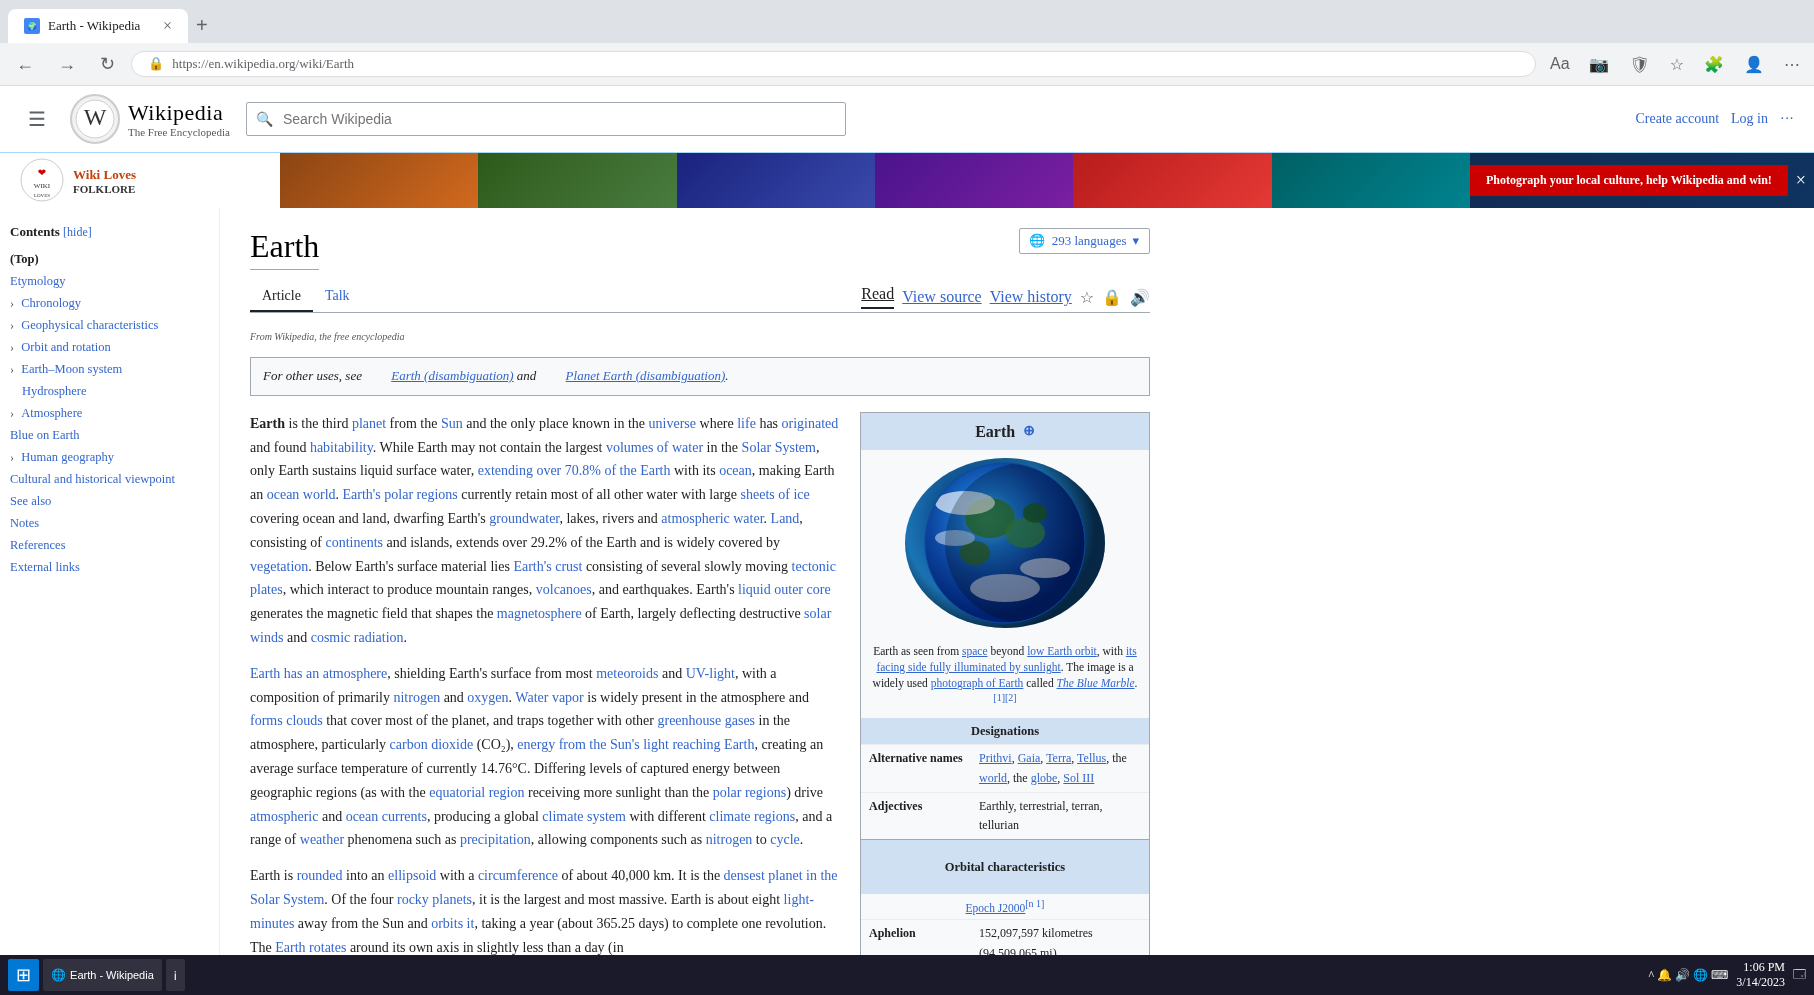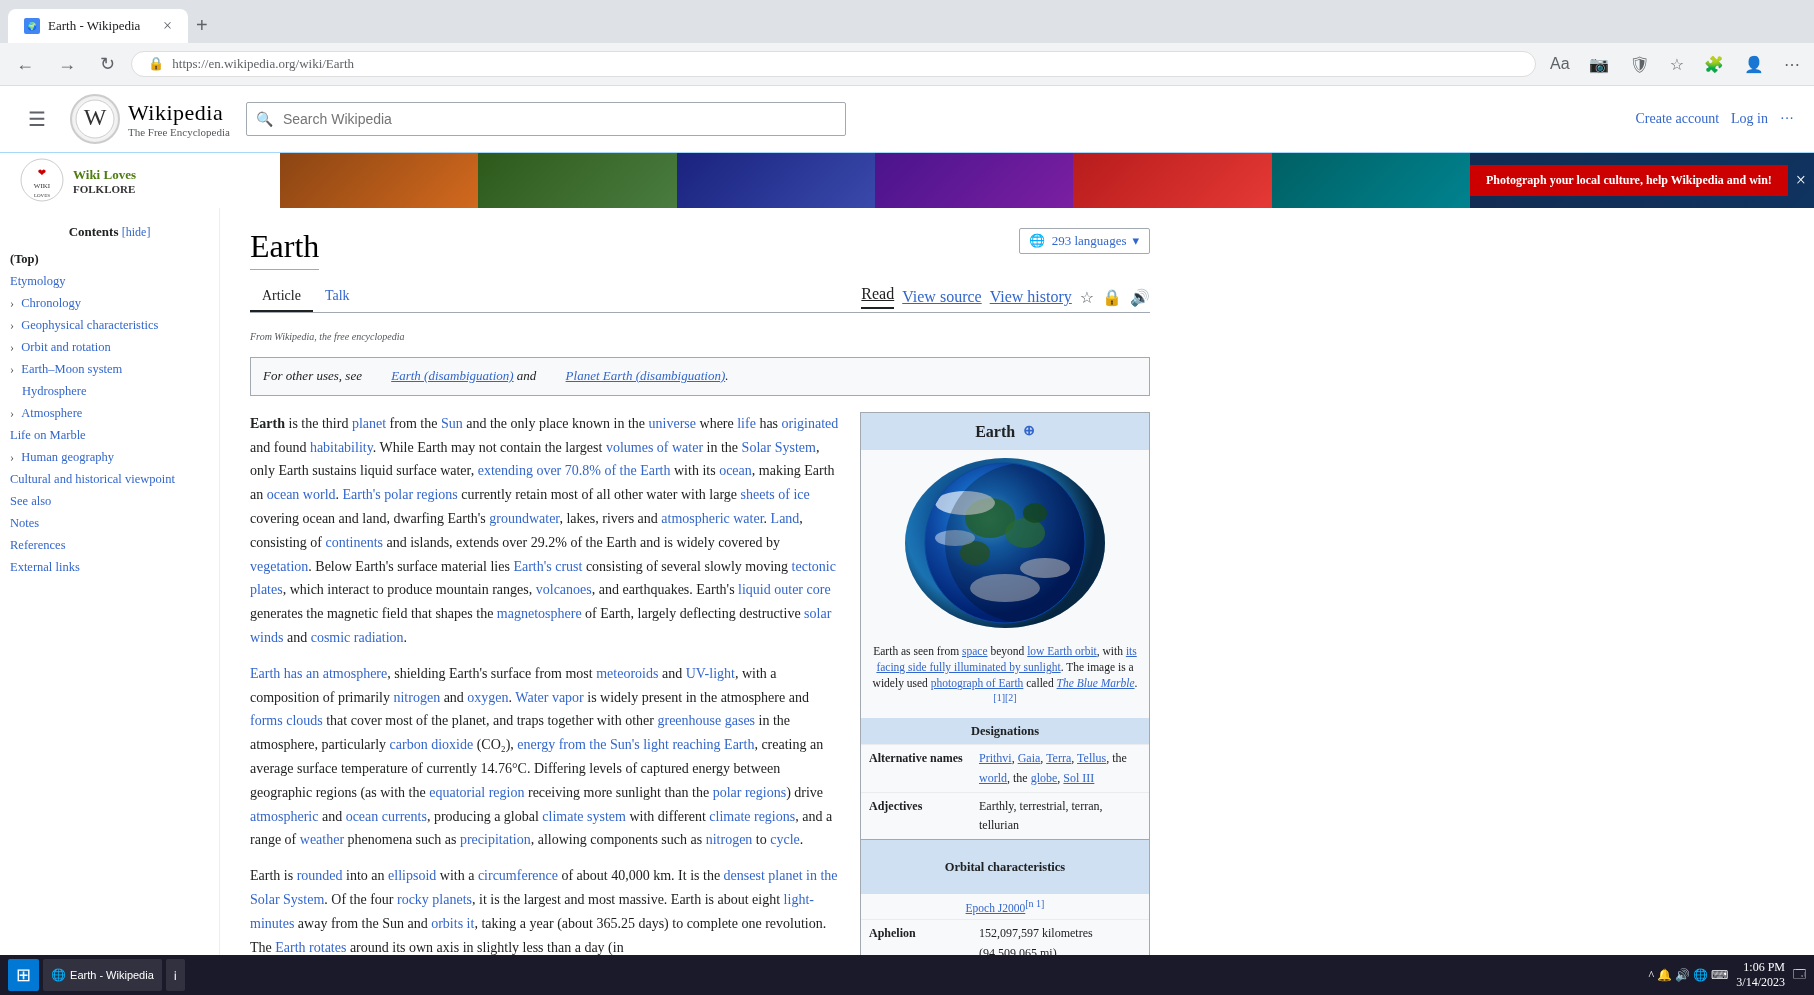--- a/index.html
+++ b/index.html
@@ -52,21 +52,21 @@
     .banner-image:nth-child(5) { background: linear-gradient(135deg, #b71c1c, #e53935); }
     .banner-image:nth-child(6) { background: linear-gradient(135deg, #006064, #00838f); }
     .wiki-banner-cta { background: #cc0000; color: white; padding: 8px 16px; font-size: 13px; font-weight: bold; white-space: nowrap; display: flex; align-items: center; gap: 8px; min-width: 200px; }
     .banner-close { color: white; font-size: 18px; cursor: pointer; padding: 0 8px; }
     
     
     .wiki-content-area { display: flex; padding: 0; }
     
     
     .wiki-sidebar { width: 220px; min-width: 220px; padding: 16px 10px; border-right: 1px solid #eee; }
-    .toc-title { font-size: 13px; font-weight: bold; margin-bottom: 8px; text-align: center; }
+    .toc-title { font-size: 13px; font-weight: bold; margin-bottom: 8px; }
     .toc-hide { color: #3366cc; font-weight: normal; cursor: pointer; font-size: 12px; }
     .toc-item { padding: 3px 0; font-size: 13px; }
     .toc-item a { color: #3366cc; text-decoration: none; font-size: 12.5px; }
     .toc-item-bold { font-weight: bold; color: #202122; font-size: 13px; padding: 3px 0; }
     .toc-chevron { color: #54595d; cursor: pointer; font-size: 12px; display: inline-block; margin-right: 4px; }
     .toc-sub { padding-left: 12px; }
     
     
     .wiki-article { flex: 1; padding: 20px 30px; max-width: 960px; }
     .article-header { display: flex; align-items: flex-start; justify-content: space-between; margin-bottom: 12px; }
@@ -182,21 +182,21 @@
     <div class="wiki-banner-left">
       <div class="wiki-loves-logo">
         <svg width="45" height="45" viewBox="0 0 45 45">
           <circle cx="22" cy="22" r="21" fill="white" stroke="#ccc"></circle>
           <text x="22" y="18" text-anchor="middle" font-size="10" fill="#cc0000">❤</text>
           <text x="22" y="30" text-anchor="middle" font-size="7" fill="#333">WIKI</text>
           <text x="22" y="39" text-anchor="middle" font-size="5" fill="#333">LOVES</text>
         </svg>
       </div>
       <div>
-        <div style="font-size:13px;font-weight:bold;color:#4d7c0f;">Wiki Loves</div>
+        <div style="font-size:13px;font-weight:bold;color:#c2410c;">Wiki Loves</div>
         <div style="font-size:11px;font-weight:bold;color:#333;">FOLKLORE</div>
       </div>
     </div>
     <div class="banner-images">
       <div class="banner-image"></div>
       <div class="banner-image"></div>
       <div class="banner-image"></div>
       <div class="banner-image"></div>
       <div class="banner-image"></div>
       <div class="banner-image"></div>
@@ -238,21 +238,21 @@
         <a href="#">Earth–Moon system</a>
       </div>
       <div class="toc-item toc-sub">
         <a href="#">Hydrosphere</a>
       </div>
       <div class="toc-item">
         <span class="toc-chevron">›</span>
         <a href="#">Atmosphere</a>
       </div>
       <div class="toc-item">
-        <a href="#">Life on Marble</a>
+        <a href="#">Blue on Earth</a>
       </div>
       <div class="toc-item">
         <span class="toc-chevron">›</span>
         <a href="#">Human geography</a>
       </div>
       <div class="toc-item">
         <a href="#">Cultural and historical viewpoint</a>
       </div>
       <div class="toc-item">
         <a href="#">See also</a>

